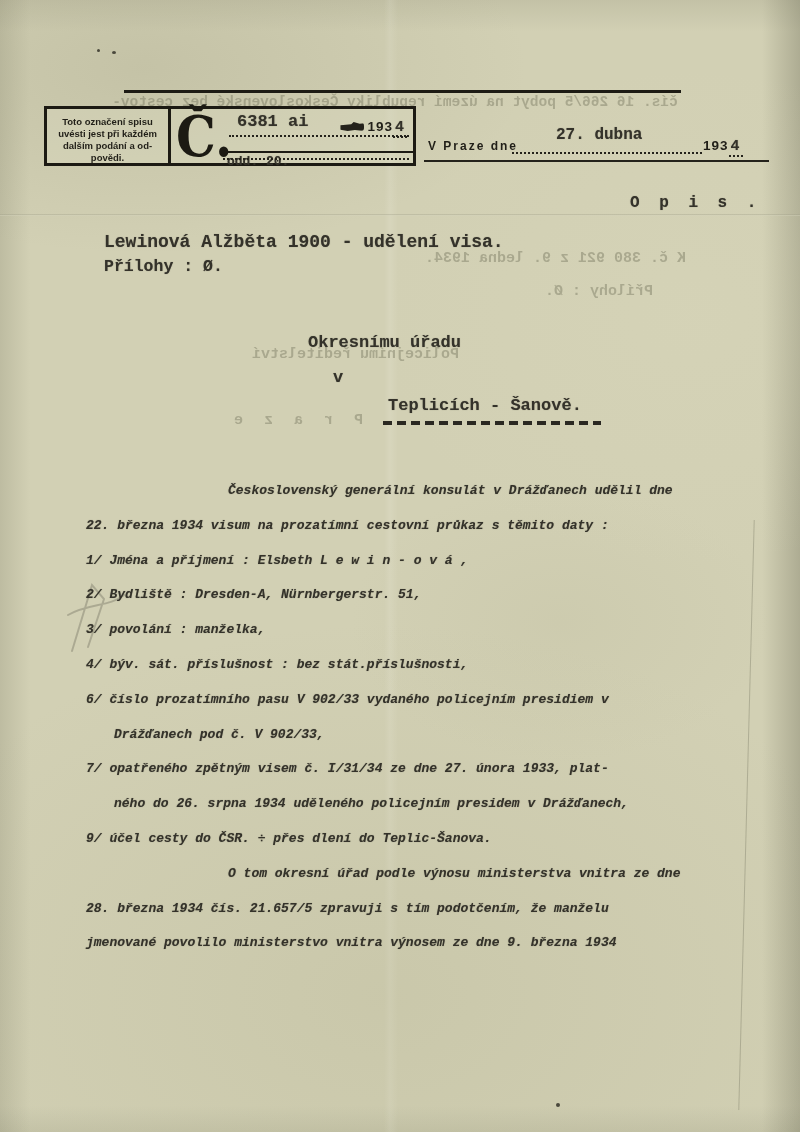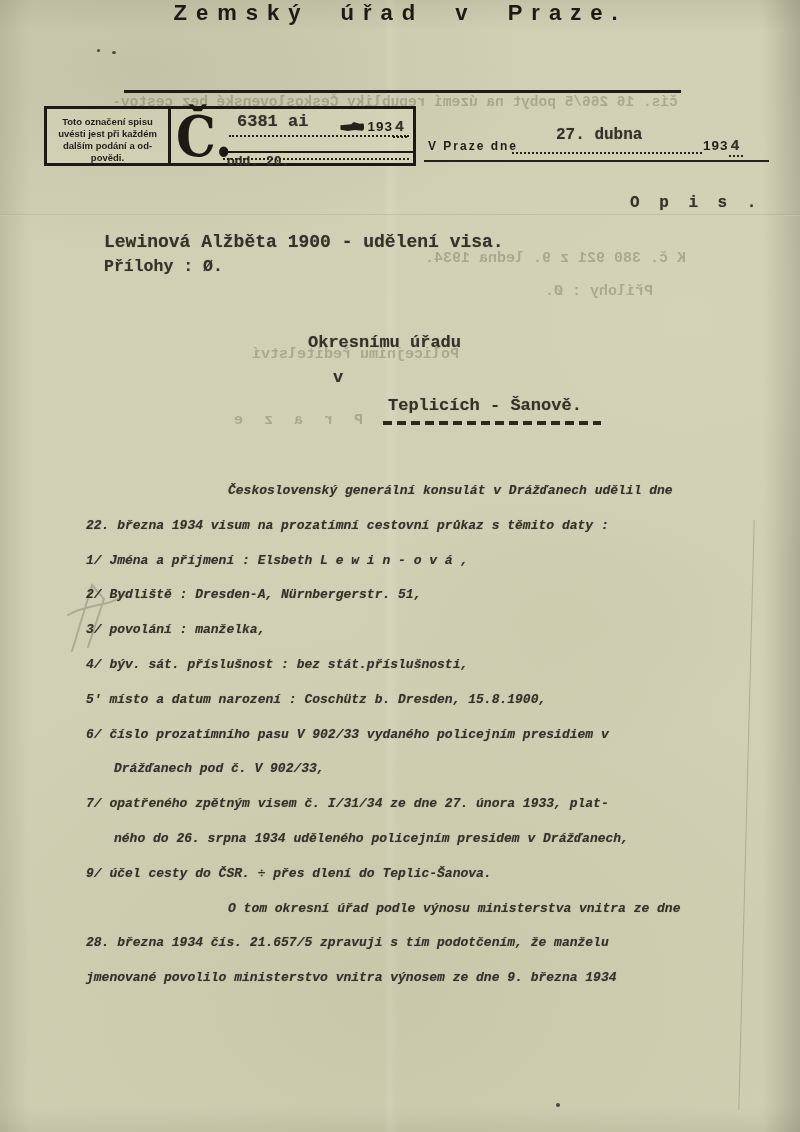--- a/index.html
+++ b/index.html
@@ -110,21 +110,20 @@
 </style>
 </head>
 <body>
 
 <div class="paper">
 
   <div class="dot abs" style="left:97px;top:49px;width:3px;height:3px;"></div>
   <div class="dot abs" style="left:112px;top:51px;width:4px;height:3px;"></div>
   <div class="dot abs" style="left:556px;top:1103px;width:4px;height:4px;"></div>
 
-  <div class="abs printed hdr-title">Zemský úřad v Praze.</div>
   <div class="abs hdr-rule"></div>
 
   <div class="abs bleed bleed-topline">čís. 16 266/5 pobyt na území republiky Československé bez cestov-</div>
   <div class="abs bleed bleed-ref">K č. 380 921 z 9. ledna 1934.</div>
   <div class="abs bleed bleed-attach">Přílohy : Ø.</div>
   <div class="abs bleed bleed-recip">Policejnímu ředitelství</div>
   <div class="abs bleed bleed-city">P r a z e</div>
 
   <div class="abs stamp-box">
     <div class="stamp-note">Toto označení spisu
@@ -172,21 +171,20 @@
     <path d="M14 96 L34 30 L46 44 L30 92 M10 60 C30 48, 52 52, 66 40" fill="none" stroke="#7e7c6a" stroke-width="2" stroke-linecap="round"></path>
   </svg>
 
   <div class="abs body-block">
     <div class="typed bline indent1">Československý generální konsulát v Drážďanech udělil dne</div>
     <div class="typed bline">22. března 1934 visum na prozatímní cestovní průkaz s těmito daty :</div>
     <div class="typed bline">1/ Jména a příjmení : Elsbeth L e w i n - o v á ,</div>
     <div class="typed bline">2/ Bydliště : Dresden-A, Nürnbergerstr. 51,</div>
     <div class="typed bline">3/ povolání : manželka,</div>
     <div class="typed bline">4/ býv. sát. příslušnost : bez stát.příslušnosti,</div>
-    <div class="typed bline">5' místo a datum narození : Coschütz b. Dresden, 15.8.1900,</div>
     <div class="typed bline">6/ číslo prozatímního pasu V 902/33 vydaného policejním presidiem v</div>
     <div class="typed bline hang">Drážďanech pod č. V 902/33,</div>
     <div class="typed bline">7/ opatřeného zpětným visem č. I/31/34 ze dne 27. února 1933, plat-</div>
     <div class="typed bline hang">ného do 26. srpna 1934 uděleného policejním presidem v Drážďanech,</div>
     <div class="typed bline">9/ účel cesty do ČSR. ÷ přes dlení do Teplic-Šanova.</div>
     <div class="typed bline indent1">O tom okresní úřad podle výnosu ministerstva vnitra ze dne</div>
     <div class="typed bline">28. března 1934 čís. 21.657/5 zpravuji s tím podotčením, že manželu</div>
     <div class="typed bline">jmenované povolilo ministerstvo vnitra výnosem ze dne 9. března 1934</div>
   </div>
 

